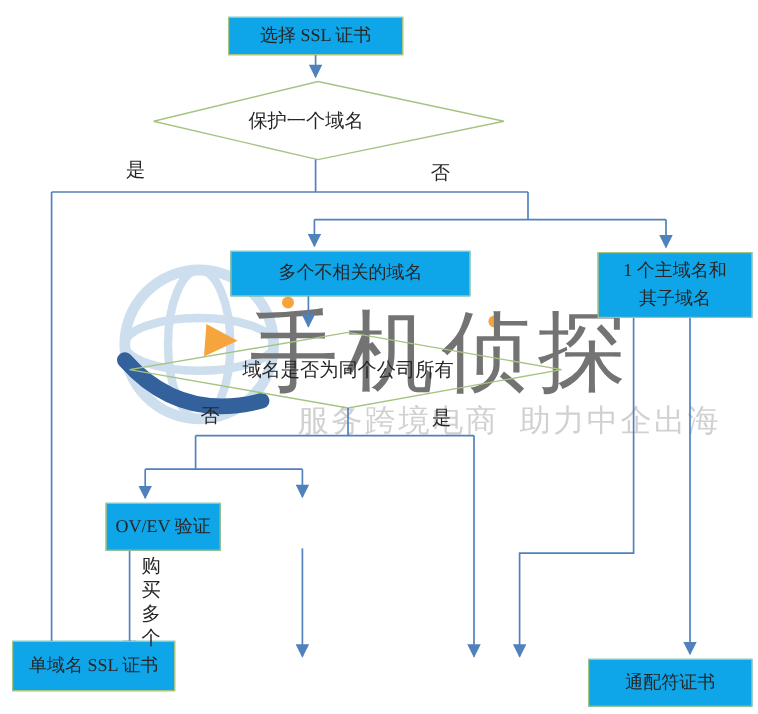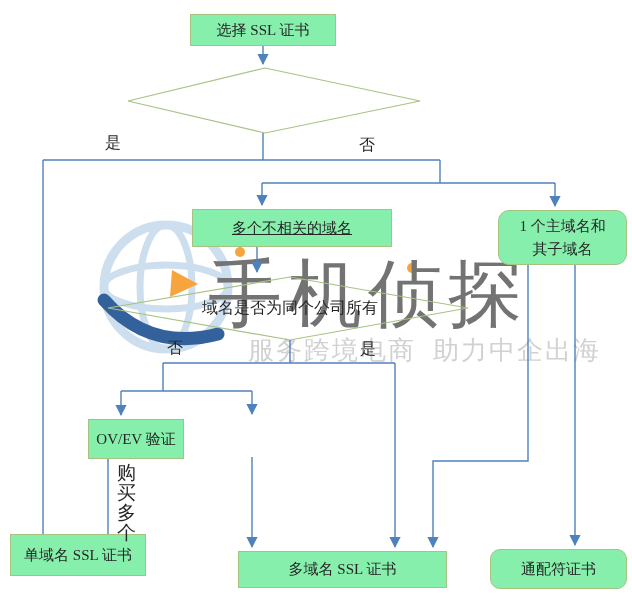--- a/index.html
+++ b/index.html
@@ -16,34 +16,34 @@
     font-size:74px;font-weight:normal;color:#737373;
     letter-spacing:6px;line-height:80px;white-space:nowrap;
   }
   #wm-tagline{
     left:248px;top:336px;height:30px;
     font-size:26px;color:#c9c9c9;opacity:.85;
     letter-spacing:2px;line-height:30px;white-space:pre;
   }
   
   .node{
-    position:absolute;background:#86efac;border:1px solid #a6c382;
+    position:absolute;background:#0ea5e9;border:1px solid #a6c382;
     display:flex;align-items:center;justify-content:center;
     font-size:15px;text-align:center;line-height:1.5;
   }
-  .multiline{white-space:pre-line;border-radius:11px;}
+  .multiline{white-space:pre-line;}
   .dlabel{
     position:absolute;display:flex;align-items:center;justify-content:center;
     font-size:16px;text-align:center;
   }
   .elabel{
     position:absolute;font-size:16px;text-align:center;line-height:18px;
   }
   #lbl-buy-multiple{
-    left:117px;top:463px;width:18px;font-size:19px;line-height:20px;
+    left:117px;top:463px;width:18px;font-size:16px;line-height:20px;
     word-break:break-all;text-align:center;
   }
 </style>
 </head>
 <body>
 
 <div id="canvas">
 
   <svg class="abs" style="left:0;top:0;" width="632" height="595" aria-hidden="true">
     <g fill="none" stroke="#cddfee">
@@ -90,34 +90,34 @@
       <path d="M395,363 L395,547" marker-end="url(#arr)"></path>
       <path d="M108,458 L108,544" marker-end="url(#arr)"></path>
       <path d="M252,457 L252,547" marker-end="url(#arr)"></path>
       <path d="M528,265 L528,461 L433,461 L433,547" marker-end="url(#arr)"></path>
       <path d="M575,265 L575,545" marker-end="url(#arr)"></path>
     </g>
   </svg>
 
   <div class="node" style="left:190px;top:14px;width:144px;height:30px;">选择 SSL 证书</div>
 
-  <div class="node" style="left:192px;top:209px;width:198px;height:36px;text-decoration:underline;">多个不相关的域名</div>
+  <div class="node" style="left:192px;top:209px;width:198px;height:36px;">多个不相关的域名</div>
 
   <div class="node multiline" style="left:498px;top:210px;width:127px;height:53px;">1 个主域名和
 其子域名</div>
 
   <div class="node" style="left:88px;top:419px;width:94px;height:38px;">OV/EV 验证</div>
 
 
   <div class="node" style="left:10px;top:534px;width:134px;height:40px;">单域名 SSL 证书</div>
 
-  <div class="node" style="left:238px;top:551px;width:207px;height:35px;">多域名 SSL 证书</div>
 
-  <div class="node" style="left:490px;top:549px;width:135px;height:38px;border-radius:10px;">通配符证书</div>
+  <div class="node" style="left:490px;top:549px;width:135px;height:38px;">通配符证书</div>
 
+  <div class="dlabel" style="left:150px;top:91px;width:210px;height:20px;">保护一个域名</div>
 
   <div class="dlabel" style="left:115px;top:298px;width:350px;height:20px;text-align:right;">域名是否为同个公司所有</div>
 
   <div class="elabel" style="left:95px;top:134px;width:36px;">是</div>
 
   <div class="elabel" style="left:349px;top:136px;width:36px;">否</div>
 
   <div class="elabel" style="left:157px;top:339px;width:36px;">否</div>
 
   <div class="elabel" style="left:350px;top:340px;width:36px;">是</div>

